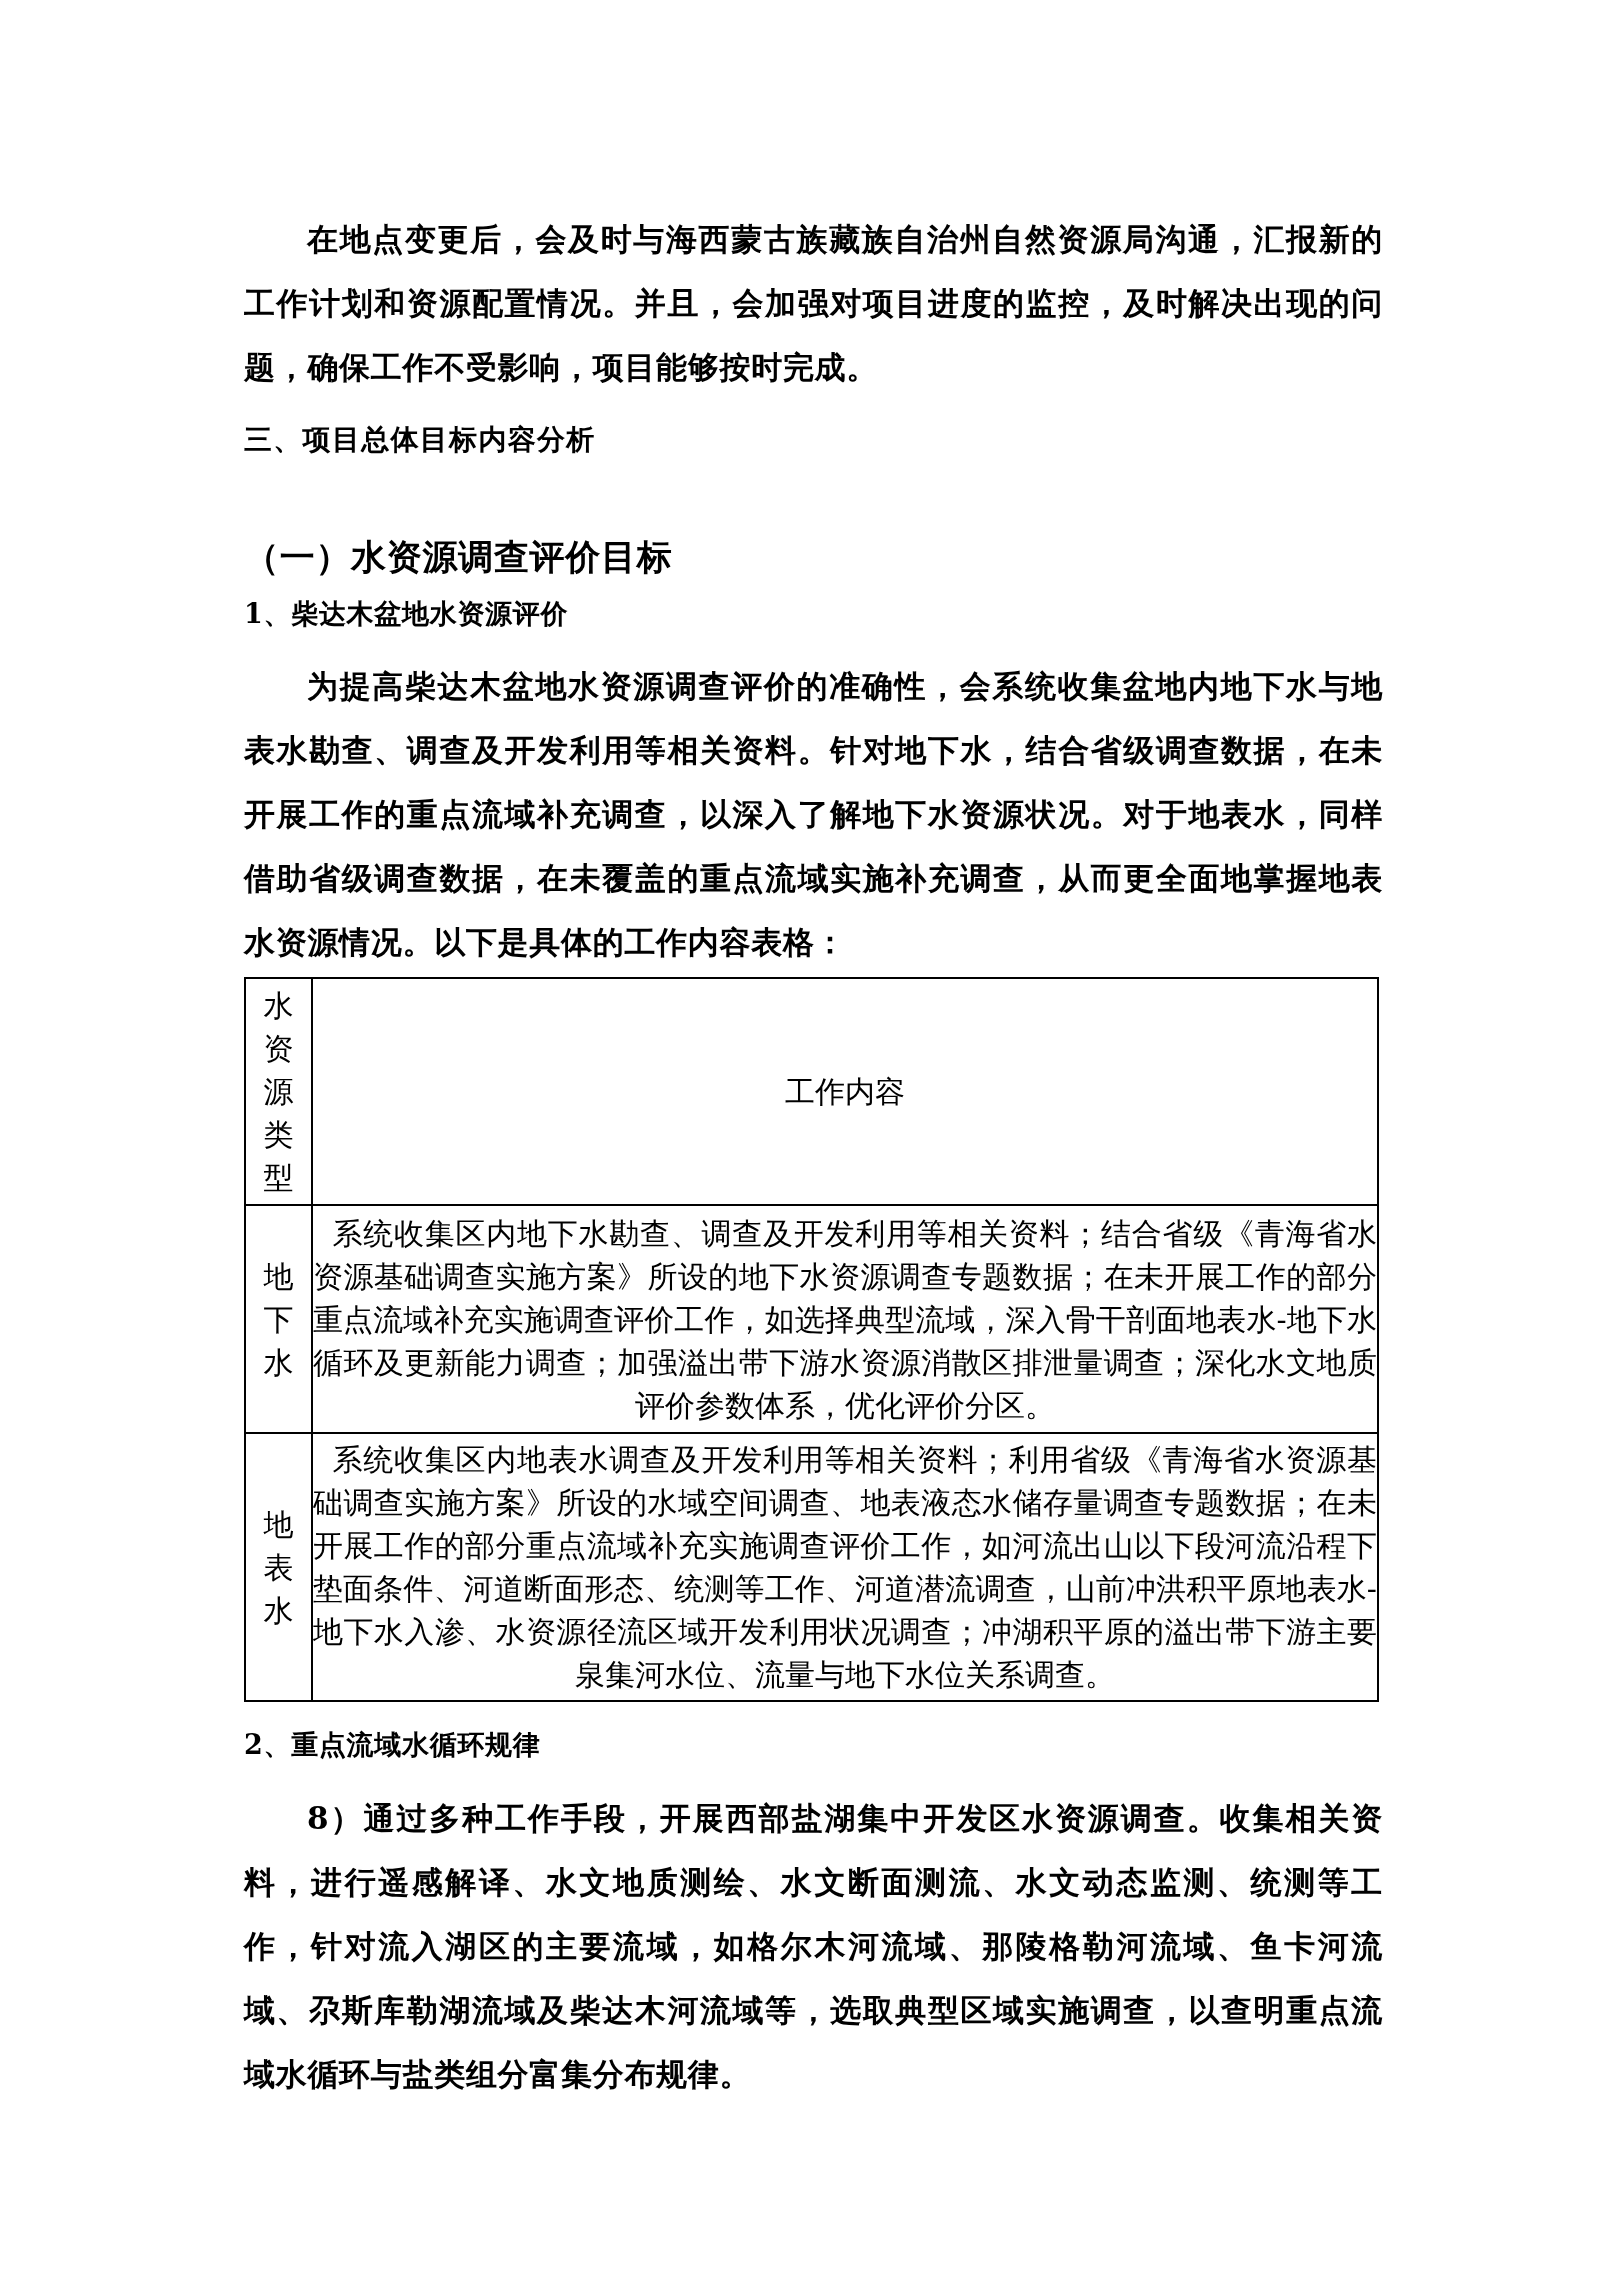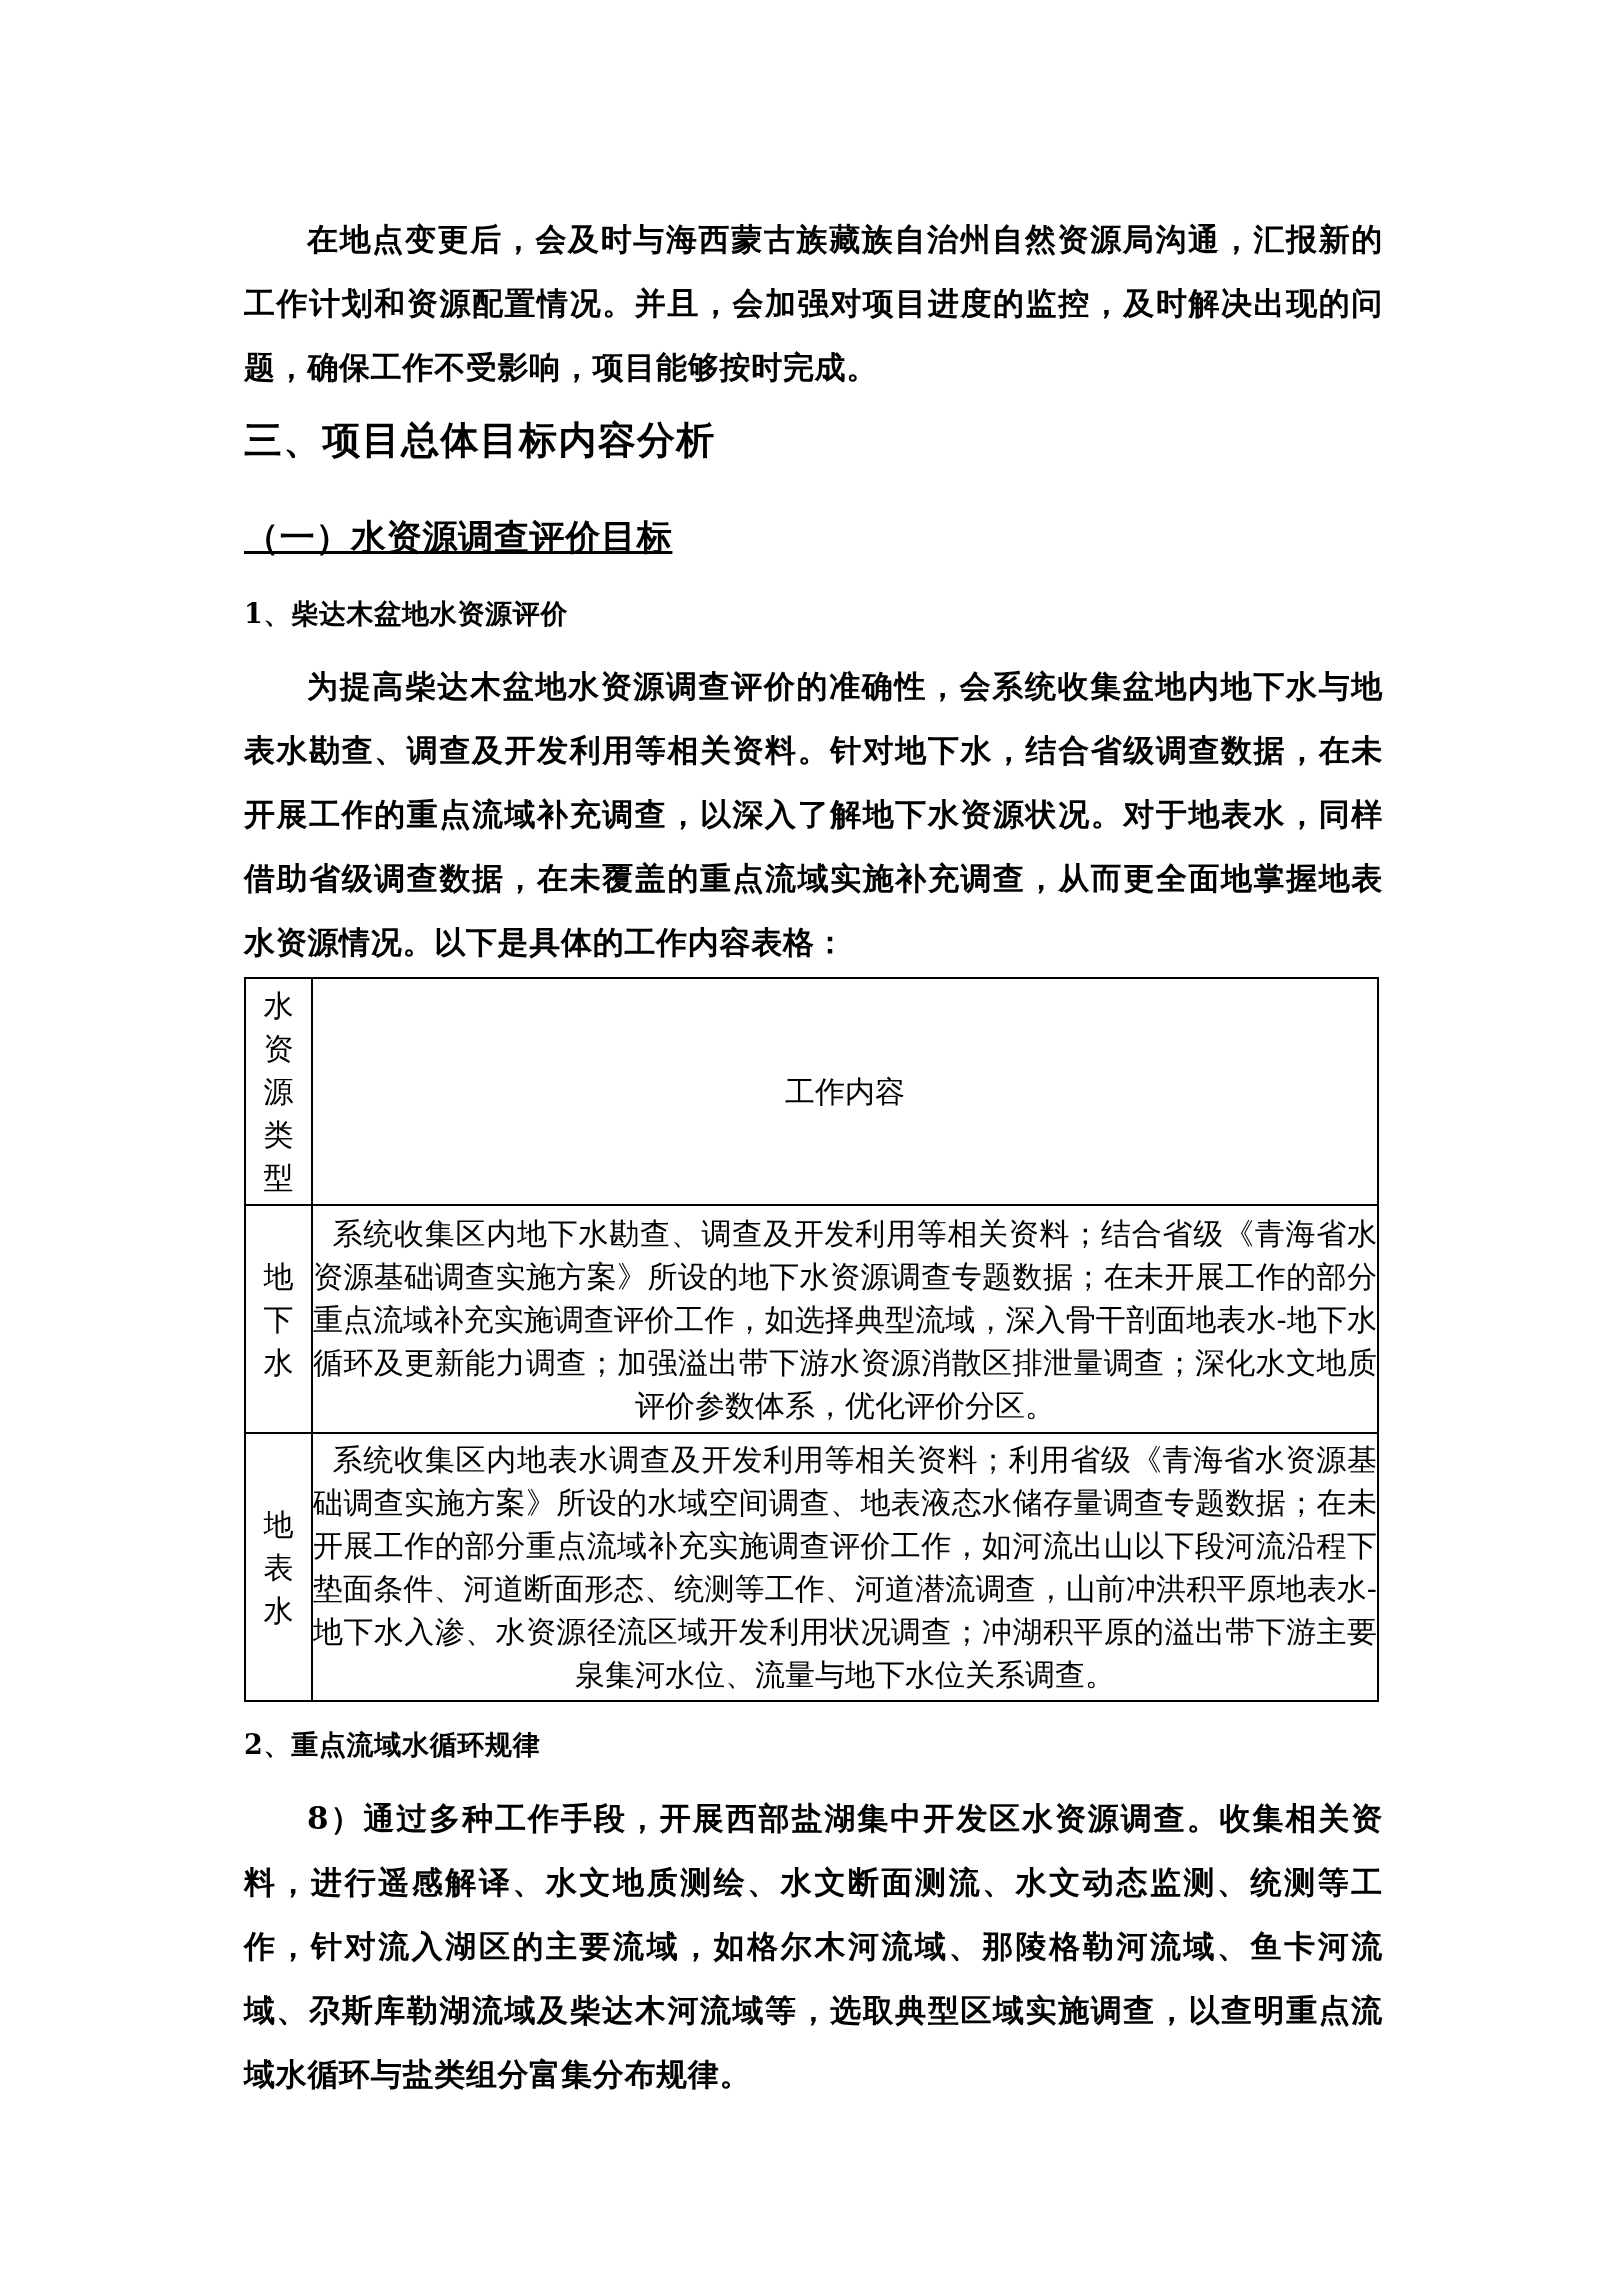--- a/index.html
+++ b/index.html
@@ -31,21 +31,21 @@
       margin: 0;
       text-align: justify;
       font-weight: bold;
     }
     .indent { text-indent: 63px; }
     .h1 {
       position: absolute;
       left: 0;
       font-family: "DejaVu Sans", "Liberation Sans", sans-serif;
       font-weight: bold;
-      font-size: 38px;
+      font-size: 28px;
       line-height: 46px;
       letter-spacing: 1.3px;
       margin: 0;
     }
     .h2 {
       position: absolute;
       left: 0;
       font-size: 35px;
       line-height: 42px;
       margin: 0;
@@ -97,21 +97,21 @@
   </style>
 </head>
 <body>
 
 <div class="page">
 
   <p class="para indent" style="top:207px;">在地点变更后，会及时与海西蒙古族藏族自治州自然资源局沟通，汇报新的工作计划和资源配置情况。并且，会加强对项目进度的监控，及时解决出现的问题，确保工作不受影响，项目能够按时完成。</p>
 
   <h1 class="h1" style="top:417px;">三、项目总体目标内容分析</h1>
 
-  <h2 class="h2" style="top:516px;text-decoration:underline;">（一）水资源调查评价目标</h2>
+  <h2 class="h2" style="top:536px;">（一）水资源调查评价目标</h2>
 
   <h3 class="h3" style="top:594px;">1、柴达木盆地水资源评价</h3>
 
   <p class="para indent" style="top:654px;">为提高柴达木盆地水资源调查评价的准确性，会系统收集盆地内地下水与地表水勘查、调查及开发利用等相关资料。针对地下水，结合省级调查数据，在未开展工作的重点流域补充调查，以深入了解地下水资源状况。对于地表水，同样借助省级调查数据，在未覆盖的重点流域实施补充调查，从而更全面地掌握地表水资源情况。以下是具体的工作内容表格：</p>
 
   <table class="worktable">
     <tbody>
         <tr class="header-row">
       <td class="type-cell">
         <span class="vchar">水</span>

